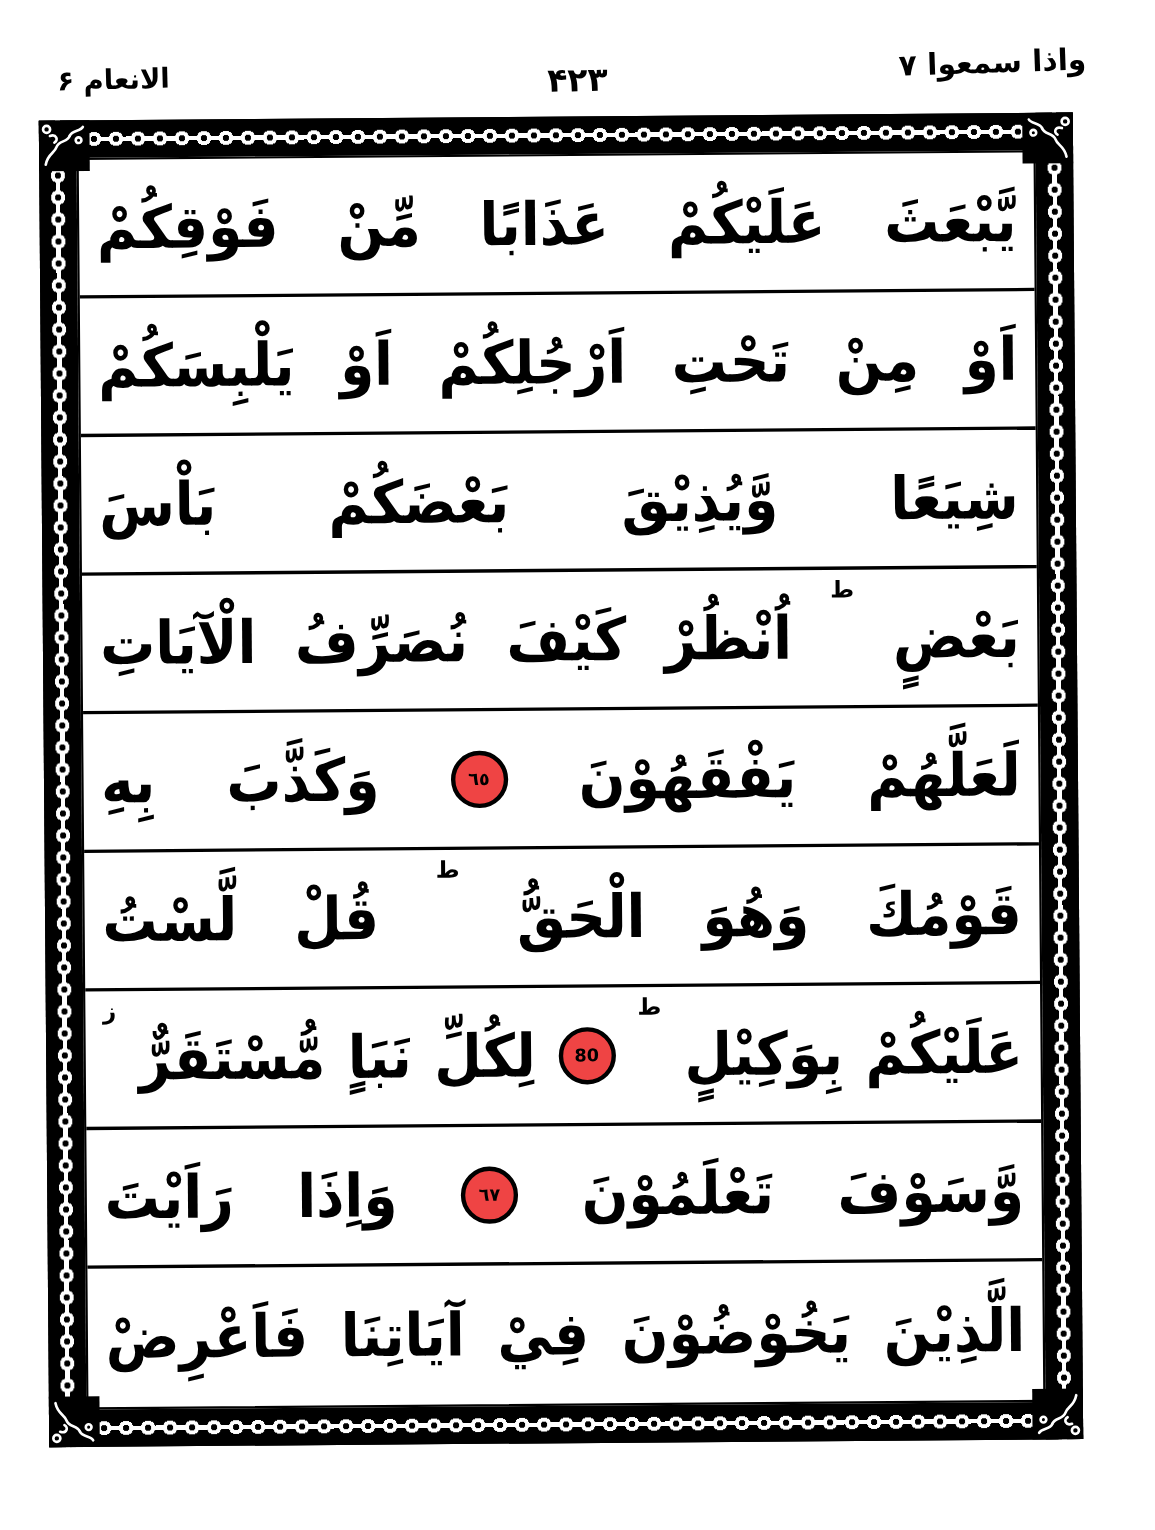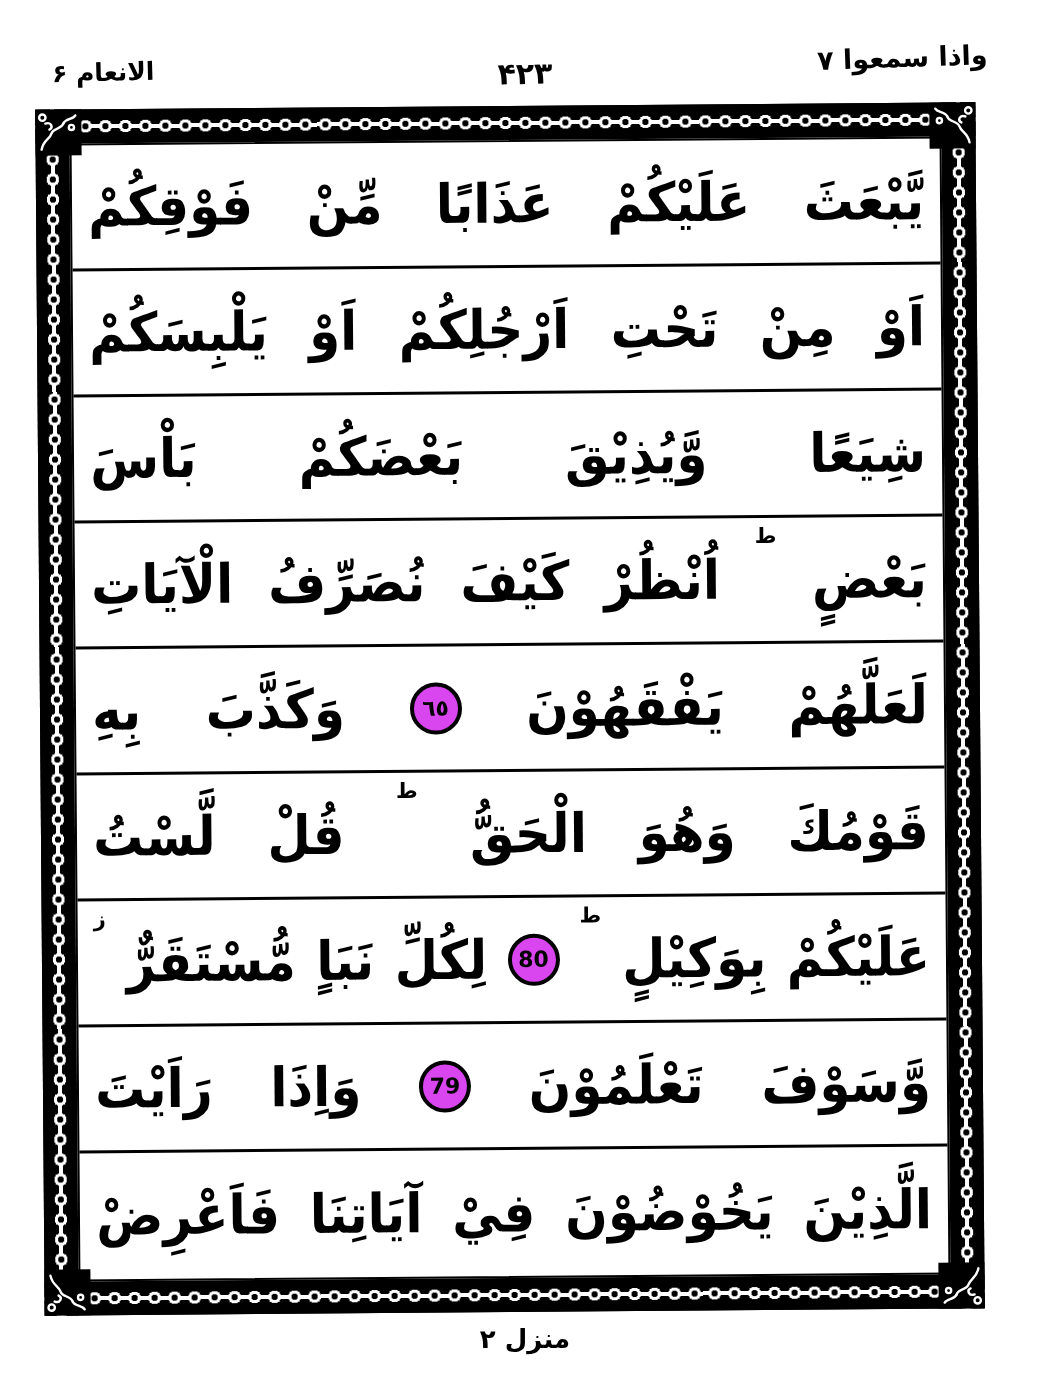--- a/index.html
+++ b/index.html
@@ -71,23 +71,23 @@
     overflow:hidden;
   }
   .line:last-child{border-bottom:none;}
   .word{white-space:nowrap;transform:scaleY(1.08);}
   .verse-badge{
     flex:0 0 auto;
     width:52px;height:52px;
     border:4px solid #000;
     border-radius:50%;
     display:flex;align-items:center;justify-content:center;
-    font-size:22px;font-weight:bold;
+    font-size:16px;font-weight:bold;
     box-sizing:border-box;
-    background:#d946ef;
+    background:#ef4444;
   }
   .waqf-mark{
     font-size:21px;font-weight:bold;
     align-self:flex-start;
     margin-top:8px;
     white-space:nowrap;
   }
   
   .footer-manzil{
     position:absolute;left:0;right:0;top:1324px;
@@ -205,28 +205,27 @@
           <span class="waqf-mark">ط</span>
           <span class="verse-badge">80</span>
           <span class="word">لِكُلِّ</span>
           <span class="word">نَبَاٍ</span>
           <span class="word">مُّسْتَقَرٌّ</span>
           <span class="waqf-mark">ز</span>
         </div>
         <div class="line">
           <span class="word">وَّسَوْفَ</span>
           <span class="word">تَعْلَمُوْنَ</span>
-          <span class="verse-badge">79</span>
+          <span class="verse-badge">٦٧</span>
           <span class="word">وَاِذَا</span>
           <span class="word">رَاَيْتَ</span>
         </div>
         <div class="line">
           <span class="word">الَّذِيْنَ</span>
           <span class="word">يَخُوْضُوْنَ</span>
           <span class="word">فِيْ</span>
           <span class="word">آيَاتِنَا</span>
           <span class="word">فَاَعْرِضْ</span>
         </div>
       </div>
   </div>
 
-  <div class="footer-manzil">منزل ۲</div>
 </div>
 
 </body></html>

